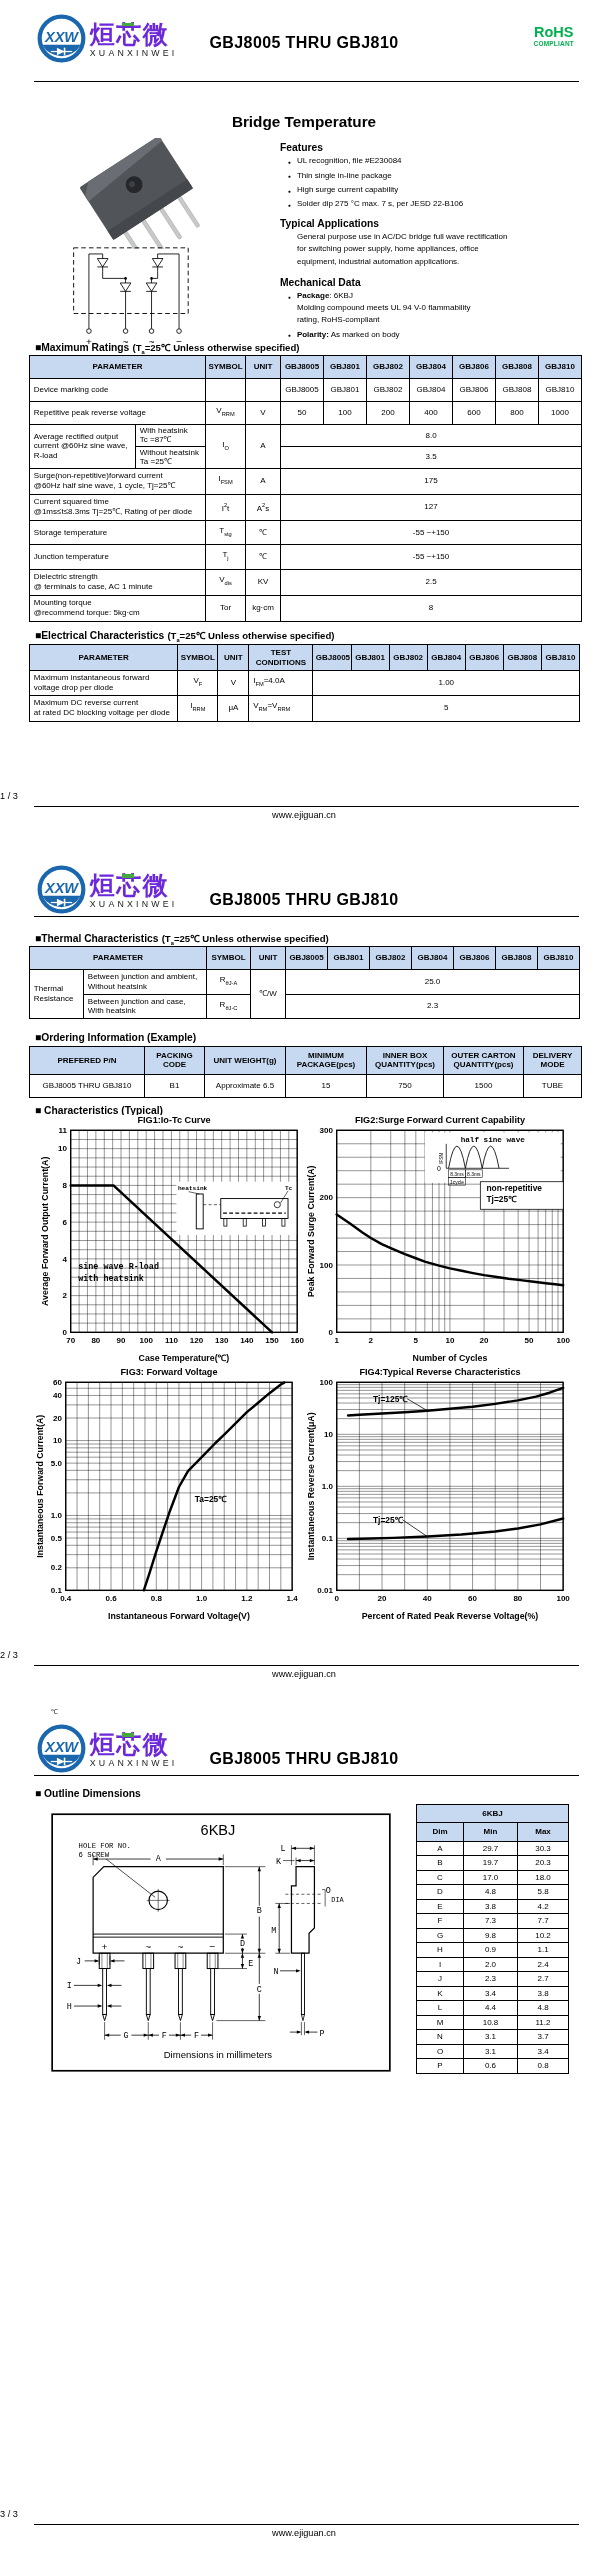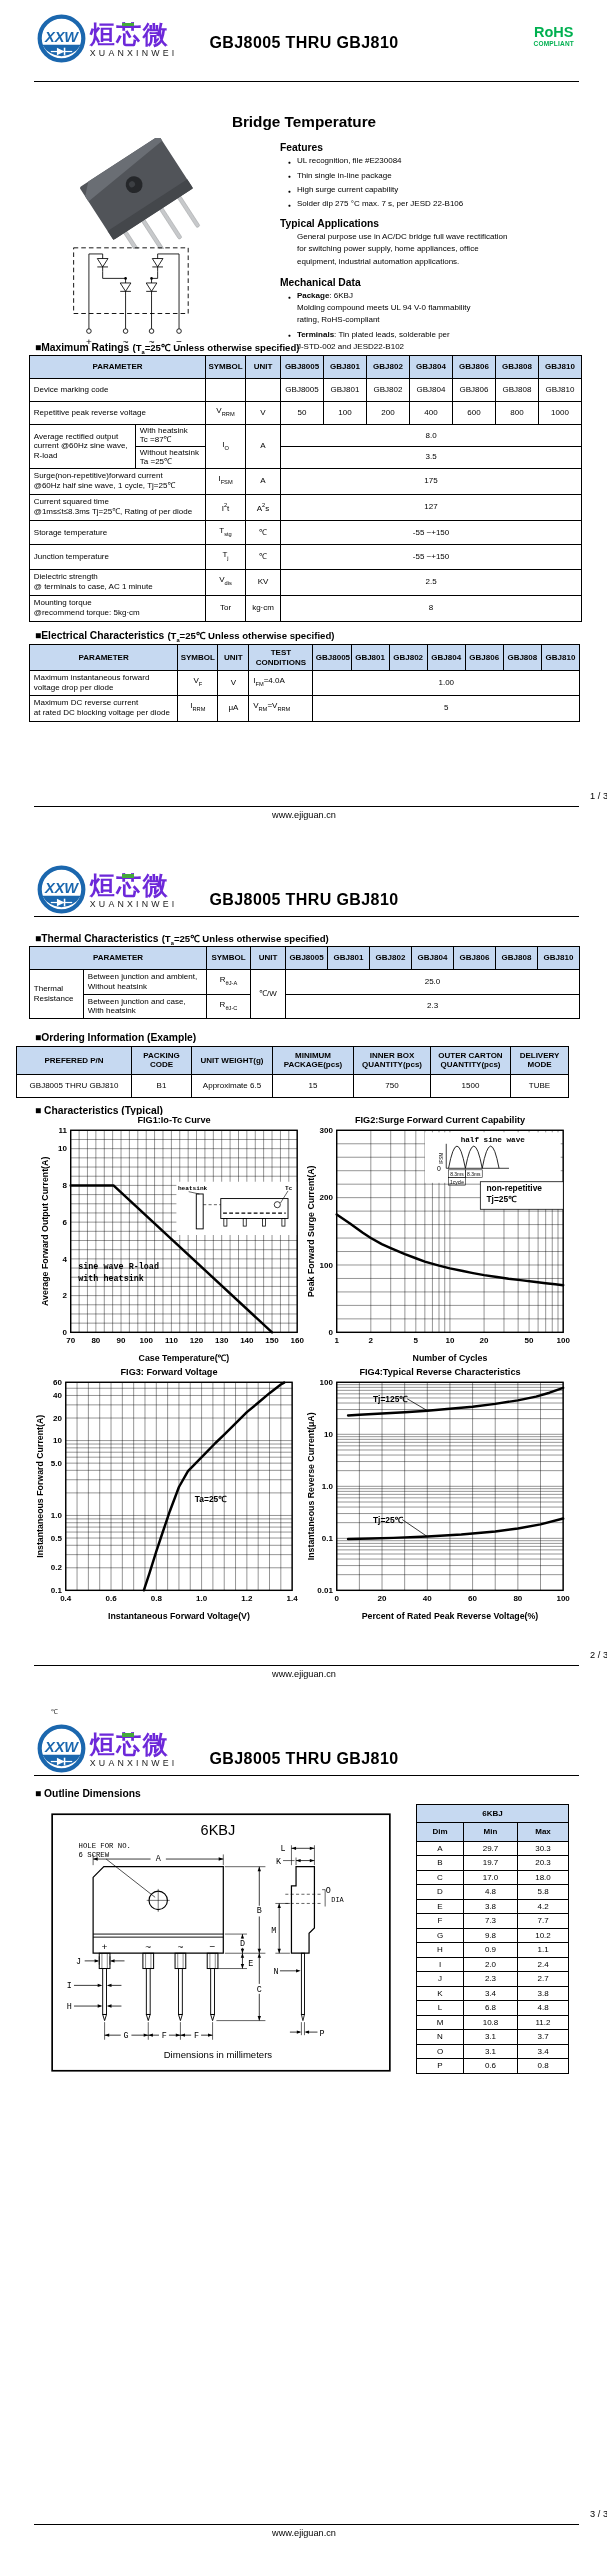--- a/index.html
+++ b/index.html
@@ -24,21 +24,21 @@
   ul.blt li{position:relative;padding-left:9.2px;line-height:12px;margin-bottom:2.3px}
   ul.blt li:before{content:"\25CF";position:absolute;left:0;top:0.8px;font-size:5px}
   .cont{padding-left:9.2px;line-height:12px}
   .apps{padding-left:17px;width:268px;line-height:12.2px;margin-bottom:9.2px}
   table{border-collapse:collapse;table-layout:fixed}
   td{border:0.8px solid #000;font-size:8px;line-height:9.6px;padding:0.8px 2.3px;text-align:center;vertical-align:middle;overflow:hidden}
   td sub,td sup,.shc sub{font-size:5.7px}
   .th{background:#c6d9f1;font-weight:bold}
   .al{text-align:left;padding-left:3.8px}
   .abs{position:absolute}
-  .pgnum{position:absolute;top:791px;left:0;width:100%;text-align:right;font-size:9.2px}
+  .pgnum{position:absolute;top:791px;left:0;width:100%;text-align:left;font-size:9.2px}
   .frule{position:absolute;top:806px;left:34px;right:29px;border-top:1.1px solid #000}
   .site{position:absolute;top:810px;left:0;width:100%;text-align:center;font-size:9.2px}
   .chart{position:absolute}
   .stray{position:absolute;font-size:6.9px;color:#333}
 </style>
 </head>
 <body>
 
 <section class="page">
   <div class="logo" style="left:37px;top:13.8px">
@@ -126,21 +126,20 @@
         <li>UL recognition, file #E230084</li>
         <li>Thin single in-line package</li>
         <li>High surge current capability</li>
         <li>Solder dip 275 °C max. 7 s, per JESD 22-B106</li>
       </ul>
     <p class="rh">Typical Applications</p>
     <div class="apps">General purpose use in AC/DC bridge full wave rectification<br>for switching power supply, home appliances, office<br>equipment, industrial automation applications.</div>
     <p class="rh">Mechanical Data</p>
     <ul class="blt">
         <li><b>Package</b>: 6KBJ<div class="cont" style="padding-left:0">Molding compound meets UL 94 V-0 flammability</div><div class="cont" style="padding-left:0">rating, RoHS-compliant</div></li>
-        <li><b>Terminals</b>: Tin plated leads, solderable  per<div class="cont" style="padding-left:0">J-STD-002 and JESD22-B102</div></li>
         <li><b>Polarity:</b> As marked on body</li>
       </ul>
   </div>
 
   <div class="sech" style="left:35px;top:341px">
     <span>■Maximum Ratings</span><span class="shc">(T<sub>a</sub>=25℃ Unless otherwise specified)</span>
   </div>
   <div class="abs" style="left:29px;top:355px">
       <table style="width:551px">
         <colgroup>
@@ -361,21 +360,21 @@
             <td class="">R<sub>θJ-C</sub></td>
             <td colspan="7" class="">2.3</td>
           </tr>
         </tbody>
       </table>
     </div>
 
   <div class="sech" style="left:35px;top:173px">
     <span>■Ordering Information (Example)</span>
   </div>
-  <div class="abs" style="left:16px;top:187px">
+  <div class="abs" style="left:29px;top:187px">
       <table style="width:551px">
         <colgroup>
           <col style="width:115px">
           <col style="width:60px">
           <col style="width:81px">
           <col style="width:81px">
           <col style="width:77px">
           <col style="width:80px">
           <col style="width:58px">
         </colgroup>
@@ -978,21 +977,21 @@
             <td class="">2.3</td>
             <td class="">2.7</td>
           </tr>
           <tr style="height:14.5px">
             <td class="">K</td>
             <td class="">3.4</td>
             <td class="">3.8</td>
           </tr>
           <tr style="height:14.5px">
             <td class="">L</td>
-            <td class="">6.8</td>
+            <td class="">4.4</td>
             <td class="">4.8</td>
           </tr>
           <tr style="height:14.5px">
             <td class="">M</td>
             <td class="">10.8</td>
             <td class="">11.2</td>
           </tr>
           <tr style="height:14.5px">
             <td class="">N</td>
             <td class="">3.1</td>

